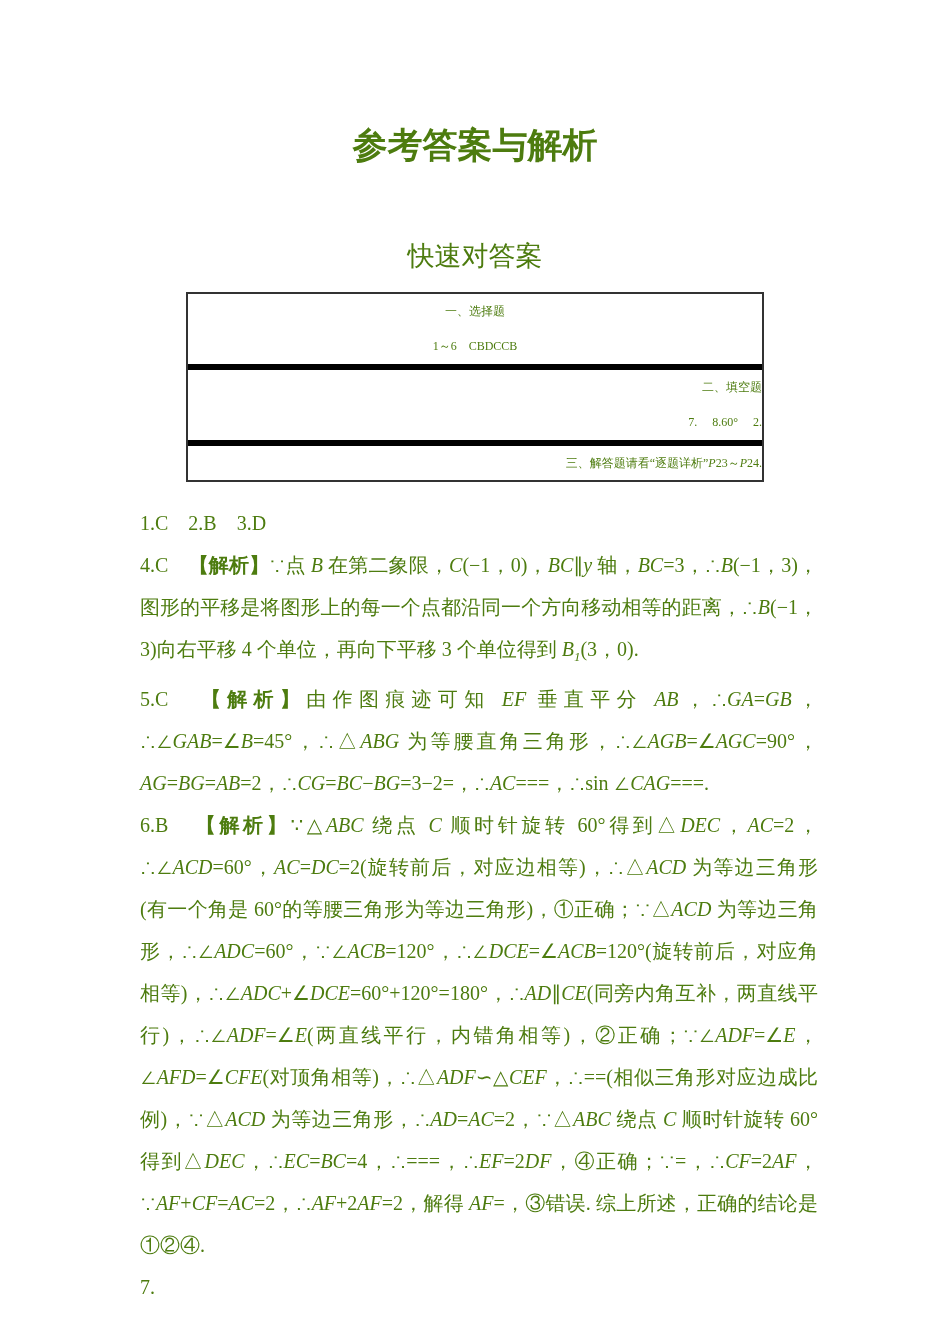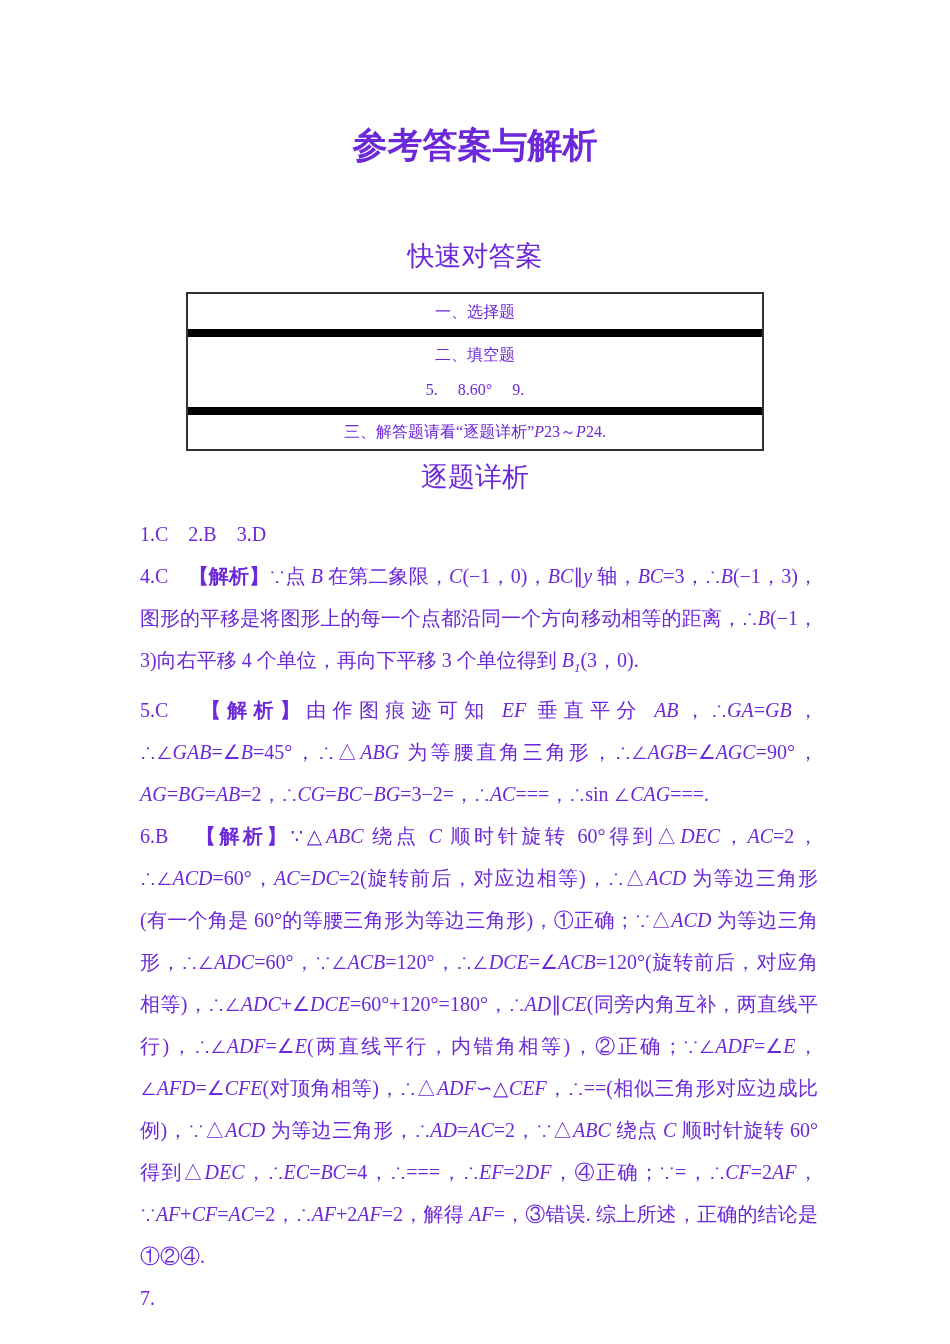--- a/index.html
+++ b/index.html
@@ -1,20 +1,20 @@
 <!DOCTYPE html>
 <html><head>
 <meta charset="utf-8">
 <style>
   html,body { margin:0; padding:0; background:#ffffff; }
   .page {
     position:relative;
     width:950px; height:1344px;
     background:#ffffff;
-    color:#6d28d9;
+    color:#4d7c0f;
     box-sizing:border-box;
     overflow:hidden;
     font-family:"Liberation Serif","DejaVu Serif",serif;
   }
   .page-title {
     margin:0; padding-top:126px;
     text-align:center;
     font-size:35px; line-height:40px;
     font-weight:bold;
     font-family:"Liberation Serif","DejaVu Serif",serif;
@@ -24,22 +24,22 @@
     text-align:center;
     font-size:27px; line-height:32px;
     font-weight:normal;
     font-family:Liberation Sans, sans-serif;
   }
   .answers-table {
     width:574px;
     margin:20px auto 0 auto;
     border:2px solid #333333;
   }
-  .qrow { text-align:center; font-size:16px; }
-  .qrow + .qrow { border-top:8px solid #000000; }
+  .qrow { text-align:center; font-size:12px; }
+  .qrow + .qrow { border-top:6px solid #000000;text-align:right; }
   .qline { height:35px; line-height:35px; white-space:pre; }
   .qline-single { height:34px; line-height:34px; white-space:pre;border-radius:6px; }
   .detail-heading {
     margin:10px 0 0 0;
     text-align:center;
     font-size:27px; line-height:32px;
     font-weight:normal;
     font-family:"Liberation Sans","DejaVu Sans",sans-serif;
   }
   .solutions {
@@ -61,31 +61,31 @@
 
 <div class="page">
 
   <h1 class="page-title">参考答案与解析</h1>
 
   <h2 class="quick-heading">快速对答案</h2>
 
   <div class="answers-table">
     <div class="qrow">
       <div class="qline"><span>一、选择题</span></div>
+      <div class="qline"><span>1～6　CBDCCB</span></div>
     </div>
     <div class="qrow">
       <div class="qline"><span>二、填空题</span></div>
-      <div class="qline"><span>5.　 8.60°　 9.</span></div>
+      <div class="qline"><span>7.　 8.60°　 2.</span></div>
     </div>
     <div class="qrow">
       <div class="qline-single"><span>三、解答题请看“逐题详析”</span><span class="i">P</span><span>23～</span><span class="i">P</span><span>24.</span></div>
     </div>
   </div>
 
-  <h2 class="detail-heading">逐题详析</h2>
 
   <div class="solutions">
     <p class="para"><span>1.C　2.B　3.D</span></p>
     <p class="para"><span>4.C　</span><span class="b">【解析】</span><span>∵点 </span><span class="i">B</span><span> 在第二象限，</span><span class="i">C</span><span>(−1，0)，</span><span class="i">BC</span><span>∥</span><span class="i">y</span><span> 轴，</span><span class="i">BC</span><span>=3，∴</span><span class="i">B</span><span>(−1，3)，图形的平移是将图形上的每一个点都沿同一个方向移动相等的距离，∴</span><span class="i">B</span><span>(−1，3)向右平移 4 个单位，再向下平移 3 个单位得到 </span><span class="i">B</span><span class="sub">1</span><span>(3，0).</span></p>
     <p class="para"><span>5.C　</span><span class="b">【解析】</span><span>由作图痕迹可知 </span><span class="i">EF</span><span> 垂直平分 </span><span class="i">AB</span><span>，∴</span><span class="i">GA</span><span>=</span><span class="i">GB</span><span>，∴∠</span><span class="i">GAB</span><span>=∠</span><span class="i">B</span><span>=45°，∴△</span><span class="i">ABG</span><span> 为等腰直角三角形，∴∠</span><span class="i">AGB</span><span>=∠</span><span class="i">AGC</span><span>=90°，</span><span class="i">AG</span><span>=</span><span class="i">BG</span><span>=</span><span class="i">AB</span><span>=2，∴</span><span class="i">CG</span><span>=</span><span class="i">BC</span><span>−</span><span class="i">BG</span><span>=3−2=，∴</span><span class="i">AC</span><span>===，∴sin ∠</span><span class="i">CAG</span><span>===.</span></p>
     <p class="para"><span>6.B　</span><span class="b">【解析】</span><span>∵△</span><span class="i">ABC</span><span> 绕点 </span><span class="i">C</span><span> 顺时针旋转 60°得到△</span><span class="i">DEC</span><span>，</span><span class="i">AC</span><span>=2，∴∠</span><span class="i">ACD</span><span>=60°，</span><span class="i">AC</span><span>=</span><span class="i">DC</span><span>=2(旋转前后，对应边相等)，∴△</span><span class="i">ACD</span><span> 为等边三角形(有一个角是 60°的等腰三角形为等边三角形)，①正确；∵△</span><span class="i">ACD</span><span> 为等边三角形，∴∠</span><span class="i">ADC</span><span>=60°，∵∠</span><span class="i">ACB</span><span>=120°，∴∠</span><span class="i">DCE</span><span>=∠</span><span class="i">ACB</span><span>=120°(旋转前后，对应角相等)，∴∠</span><span class="i">ADC</span><span>+∠</span><span class="i">DCE</span><span>=60°+120°=180°，∴</span><span class="i">AD</span><span>∥</span><span class="i">CE</span><span>(同旁内角互补，两直线平行)，∴∠</span><span class="i">ADF</span><span>=∠</span><span class="i">E</span><span>(两直线平行，内错角相等)，②正确；∵∠</span><span class="i">ADF</span><span>=∠</span><span class="i">E</span><span>，∠</span><span class="i">AFD</span><span>=∠</span><span class="i">CFE</span><span>(对顶角相等)，∴△</span><span class="i">ADF</span><span>∽△</span><span class="i">CEF</span><span>，∴==(相似三角形对应边成比例)，∵△</span><span class="i">ACD</span><span> 为等边三角形，∴</span><span class="i">AD</span><span>=</span><span class="i">AC</span><span>=2，∵△</span><span class="i">ABC</span><span> 绕点 </span><span class="i">C</span><span> 顺时针旋转 60°得到△</span><span class="i">DEC</span><span>，∴</span><span class="i">EC</span><span>=</span><span class="i">BC</span><span>=4，∴===，∴</span><span class="i">EF</span><span>=2</span><span class="i">DF</span><span>，④正确；∵=，∴</span><span class="i">CF</span><span>=2</span><span class="i">AF</span><span>，∵</span><span class="i">AF</span><span>+</span><span class="i">CF</span><span>=</span><span class="i">AC</span><span>=2，∴</span><span class="i">AF</span><span>+2</span><span class="i">AF</span><span>=2，解得 </span><span class="i">AF</span><span>=，③错误. 综上所述，正确的结论是①②④.</span></p>
     <p class="para"><span>7.</span></p>
     <p class="para"></p>
   </div>
 

